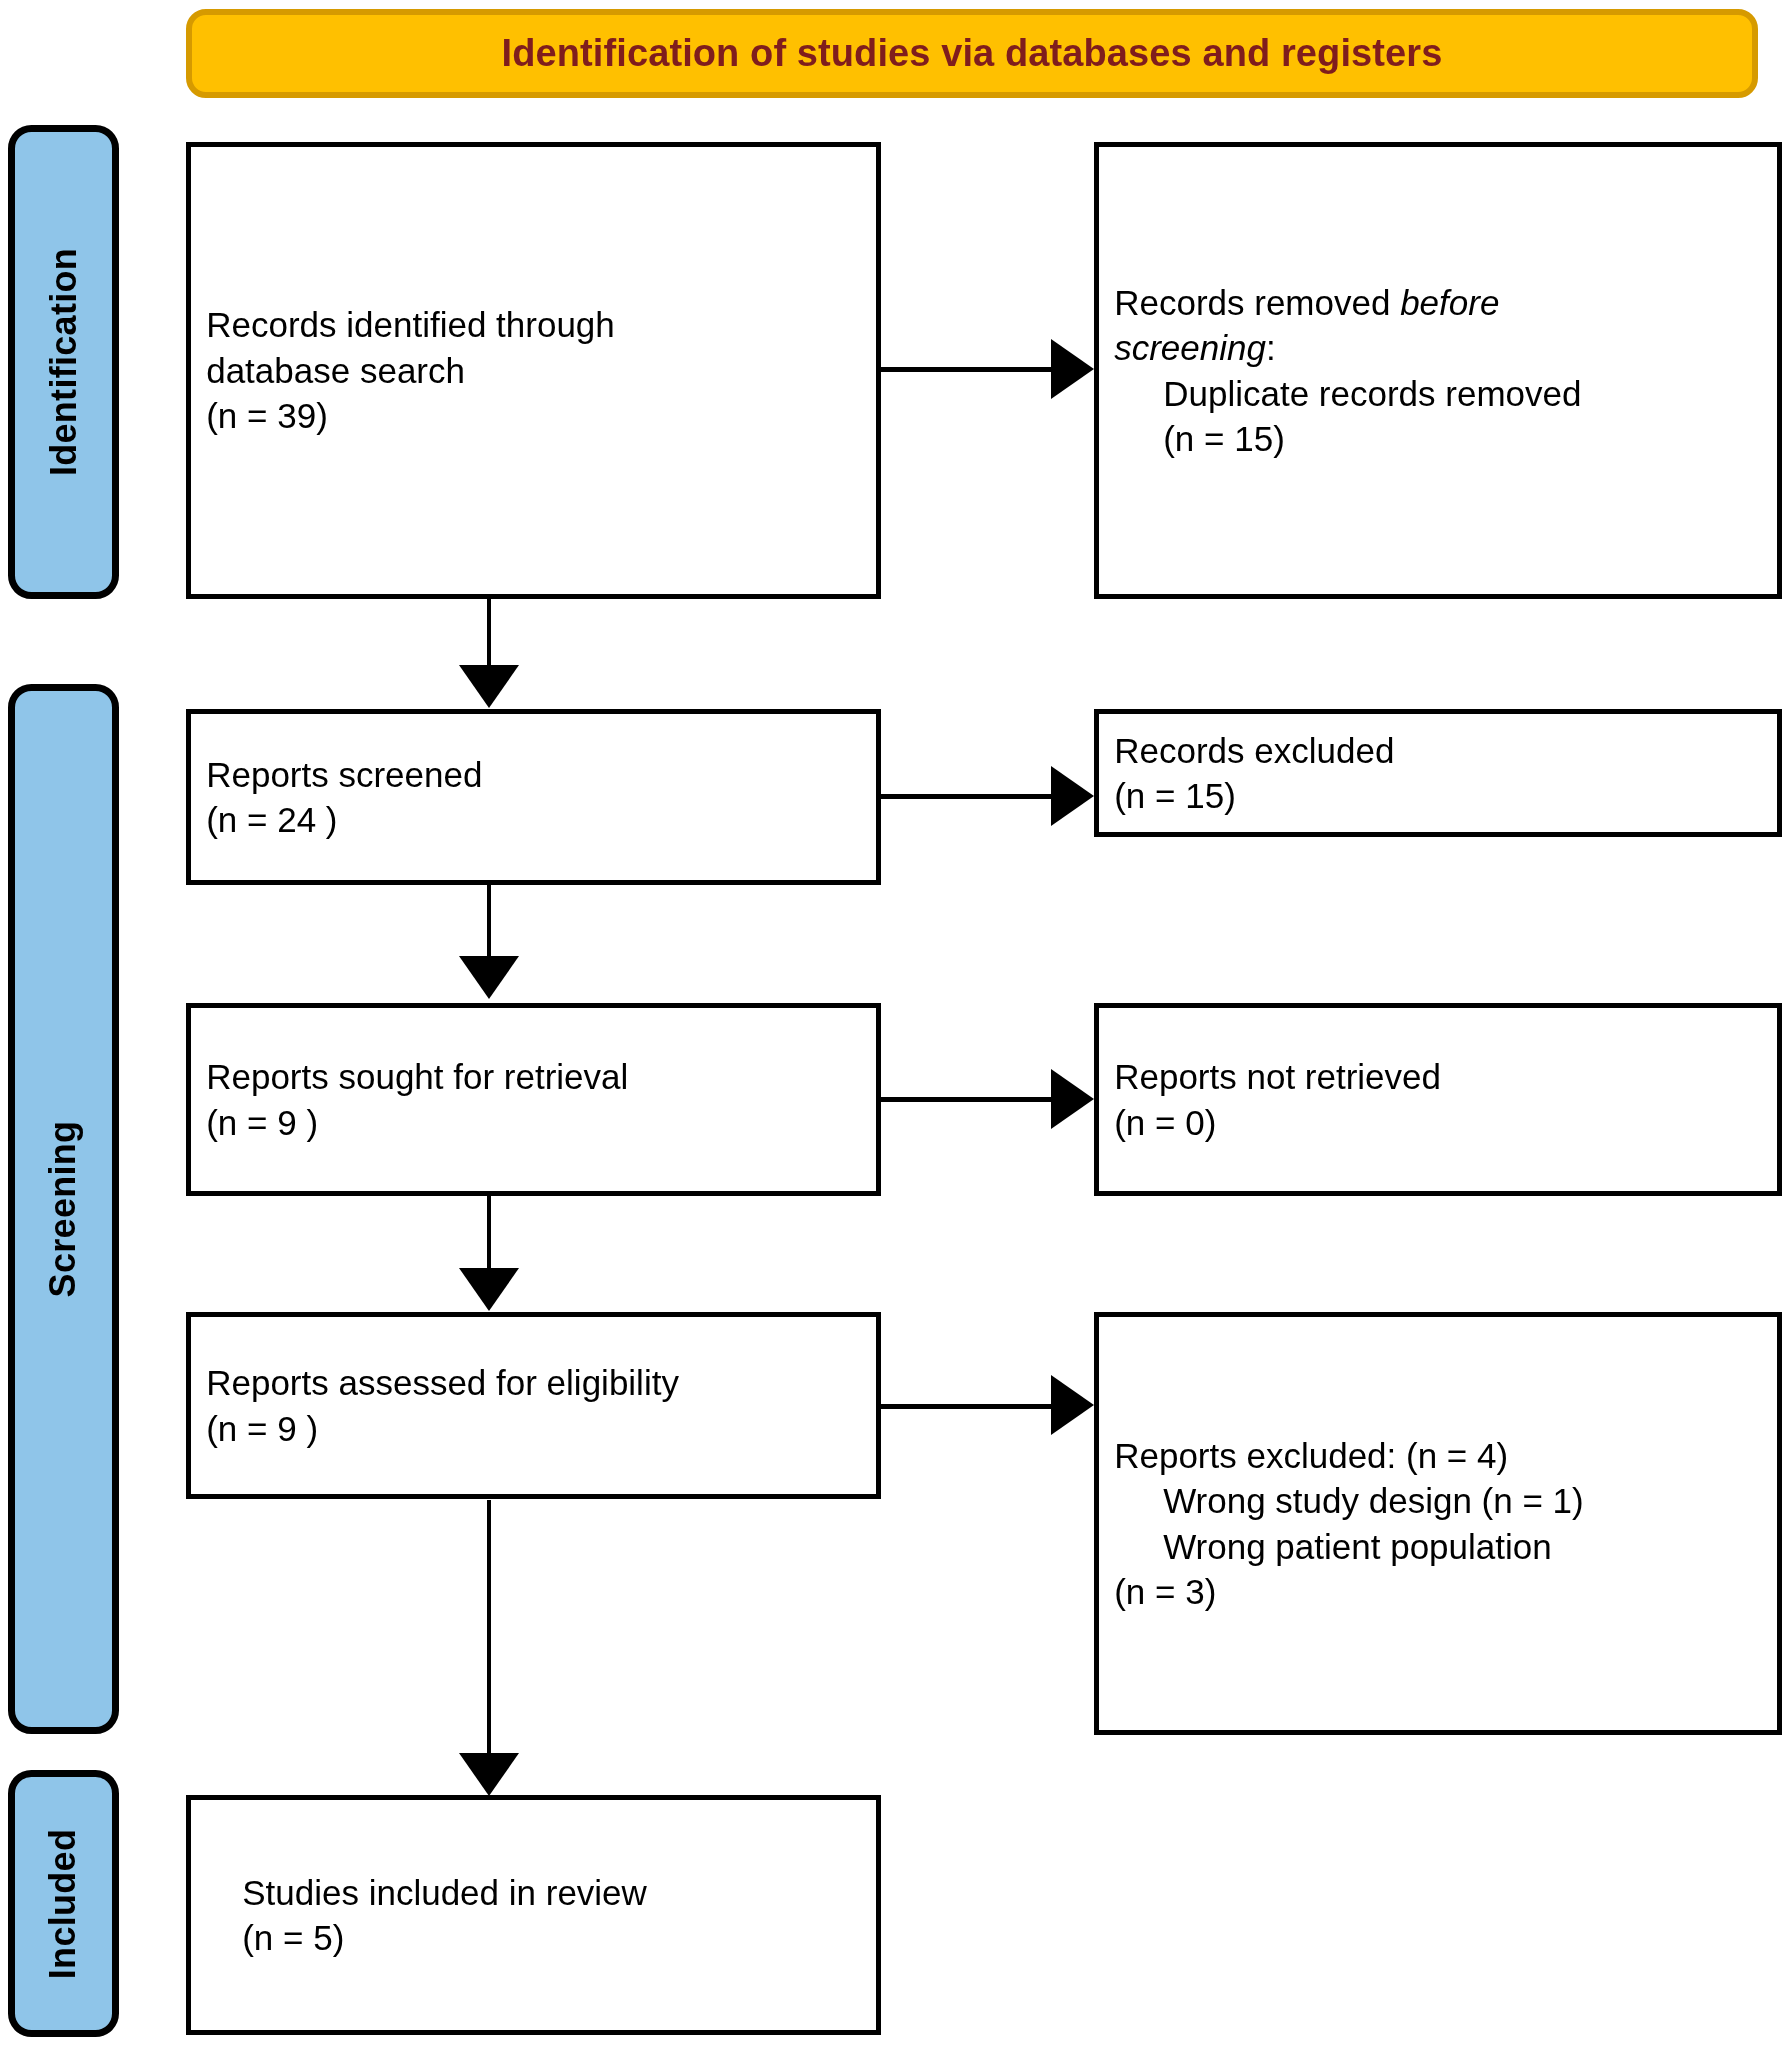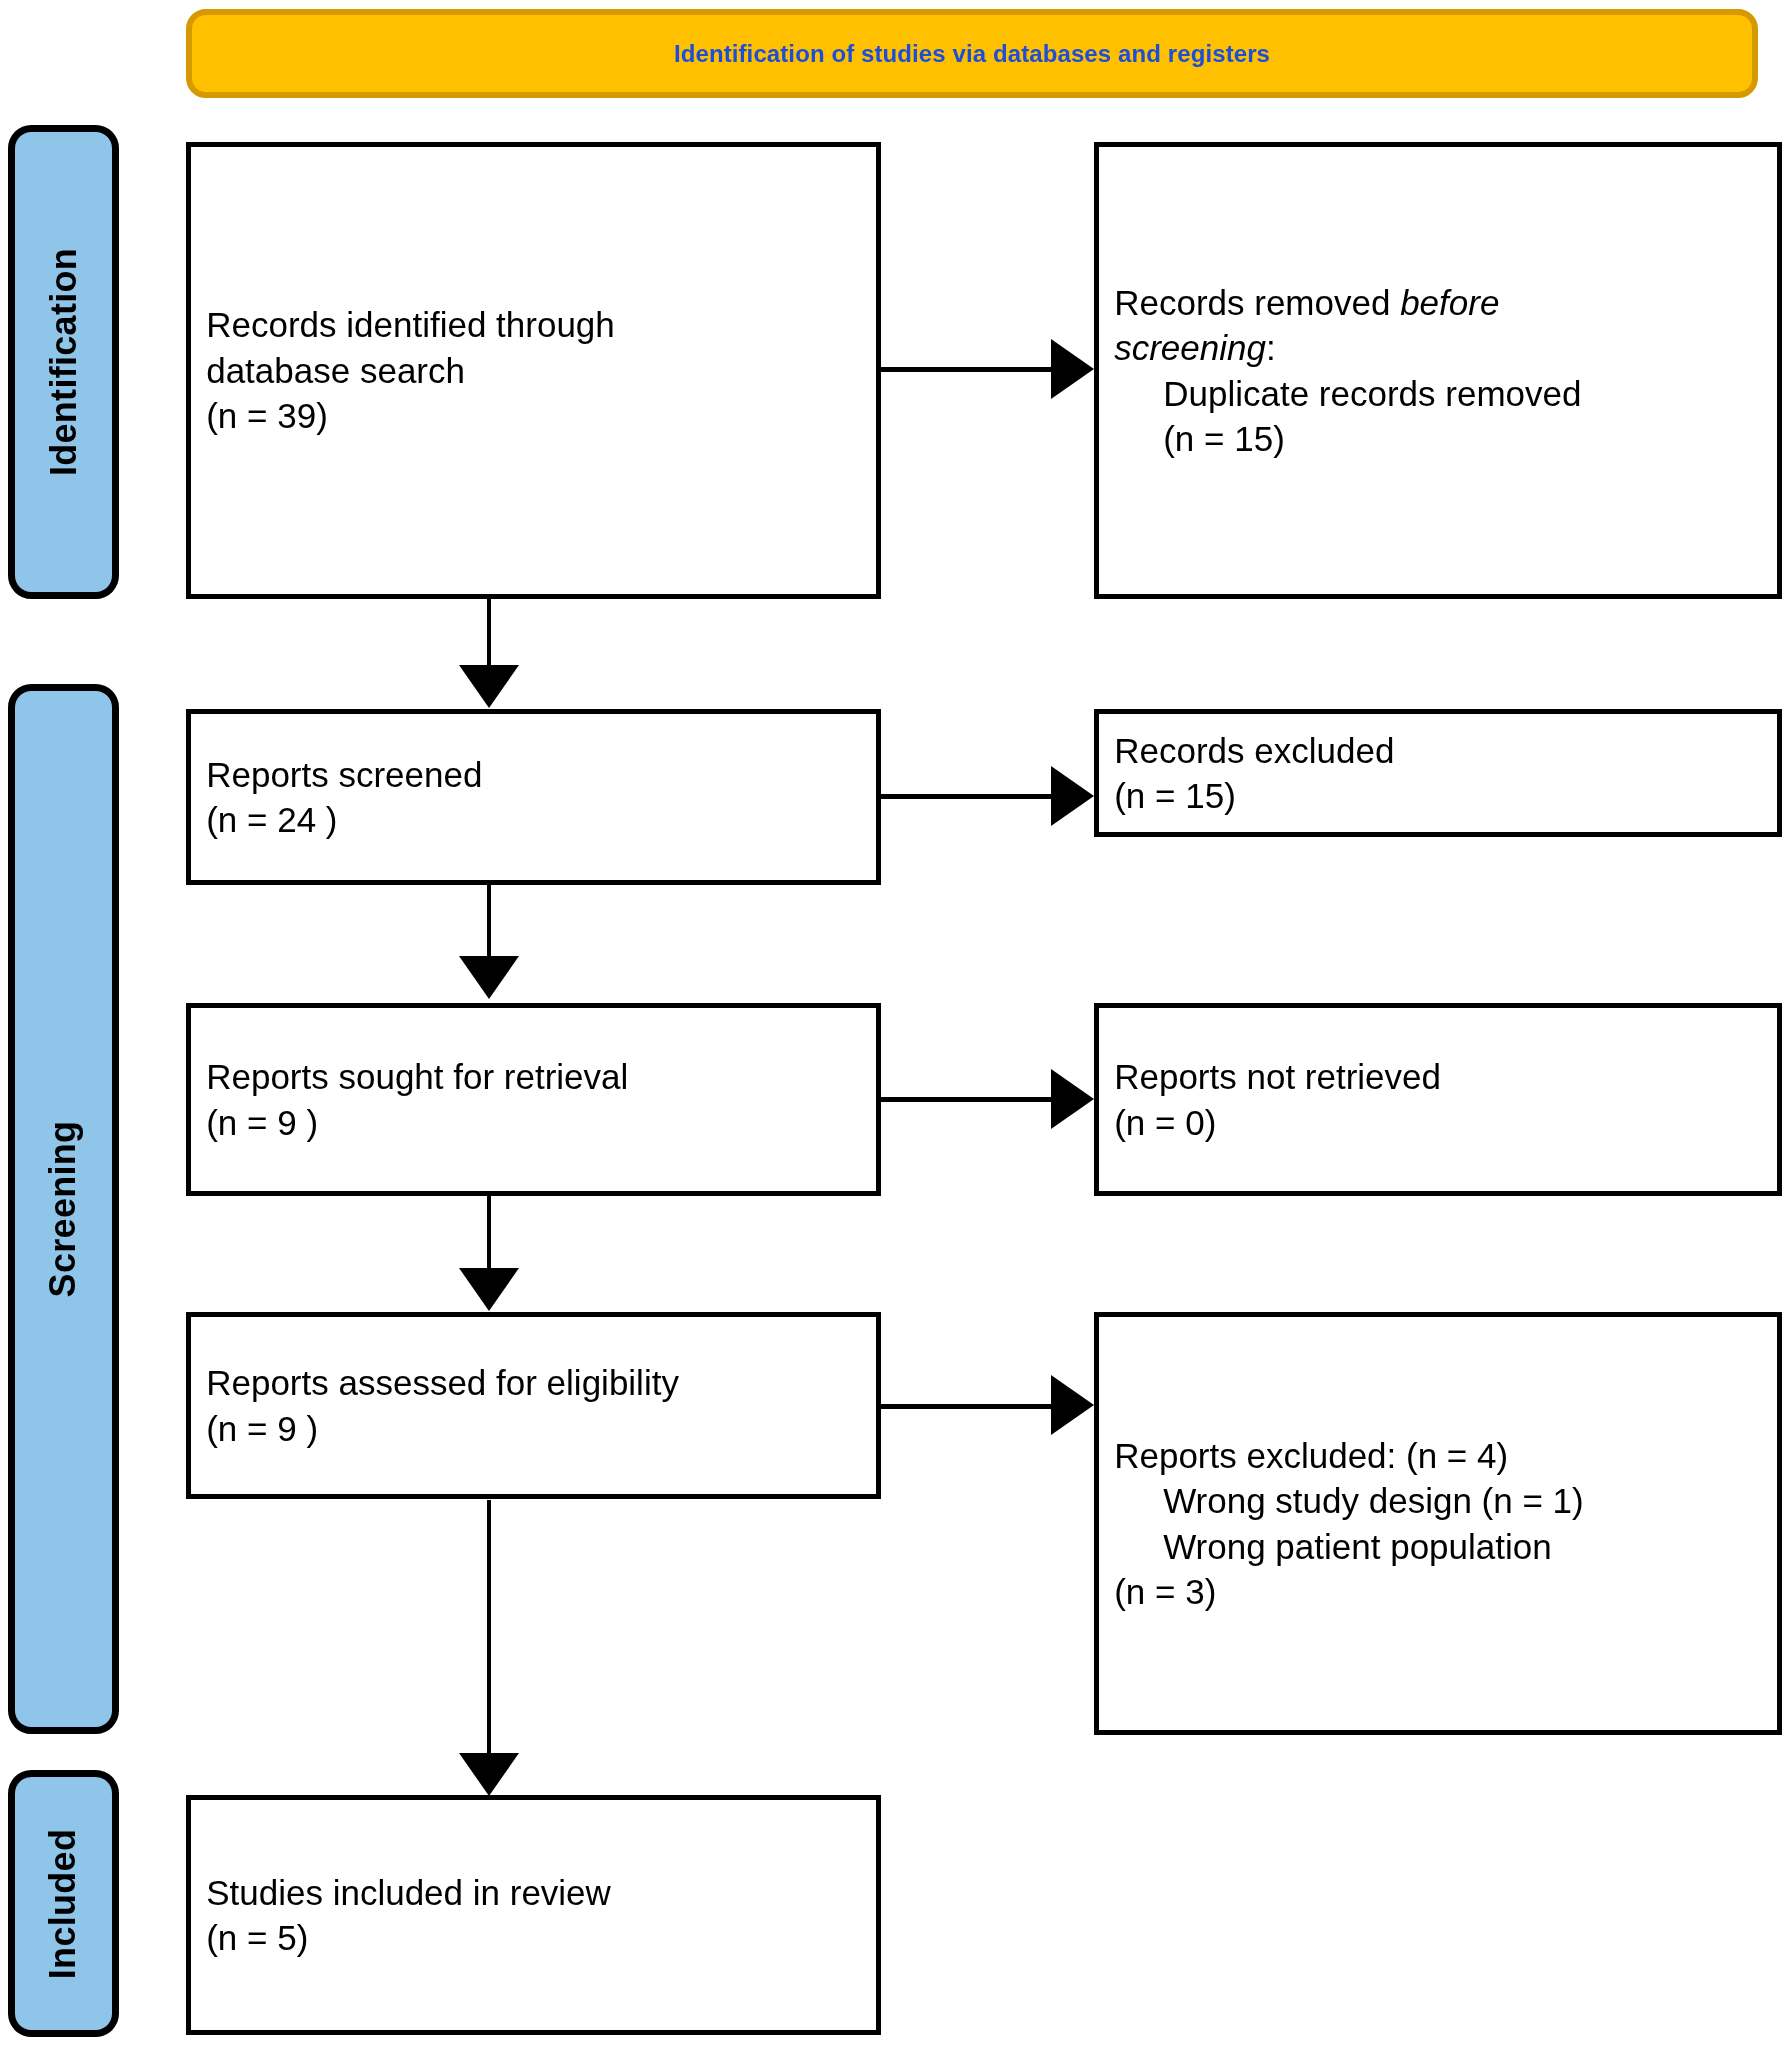--- a/index.html
+++ b/index.html
@@ -28,23 +28,23 @@
     height: 89px;
     background: #FFC000;
     border: 6.4px solid #D69A00;
     border-radius: 20px;
     box-sizing: border-box;
     display: flex;
     align-items: center;
     justify-content: center;
   }
   .banner-title {
-    font-size: 24px;
+    font-size: 38px;
     font-weight: bold;
-    color: #1d4ed8;
+    color: #7f1d1d;
     letter-spacing: 0.1px;
     white-space: nowrap;
   }
 
   
   .stage-bar {
     position: absolute;
     left: 8.2px;
     width: 111px;
     background: #8FC5E9;
@@ -182,18 +182,18 @@
   <div class="node" style="left:1094px; top:1312px; width:688px; height:423px;">
     <div class="node-text"><span>Reports excluded: (n = 4)</span><span class="indent">Wrong study design (n = 1)</span><span class="indent">Wrong patient population</span><span>(n = 3)</span></div>
   </div>
 
   <div class="hline" style="left:881px; top:1404px; width:176px;"></div>
   <div class="arrow-right" style="left:1051px; top:1375px;"></div>
 
   <div class="vline" style="left:487px; top:1500px; height:258px;"></div>
   <div class="arrow-down" style="left:459px; top:1753px;"></div>
 
-  <div class="node" style="left:186px; top:1795px; width:695px; height:240px;">
+  <div class="node" style="left:186px; top:1795px; width:695px; height:240px;padding-left:36px;">
     <div class="node-text"><span>Studies included in review</span><br><span>(n = 5)</span></div>
   </div>
 
 </div>
 
 
 </body></html>

